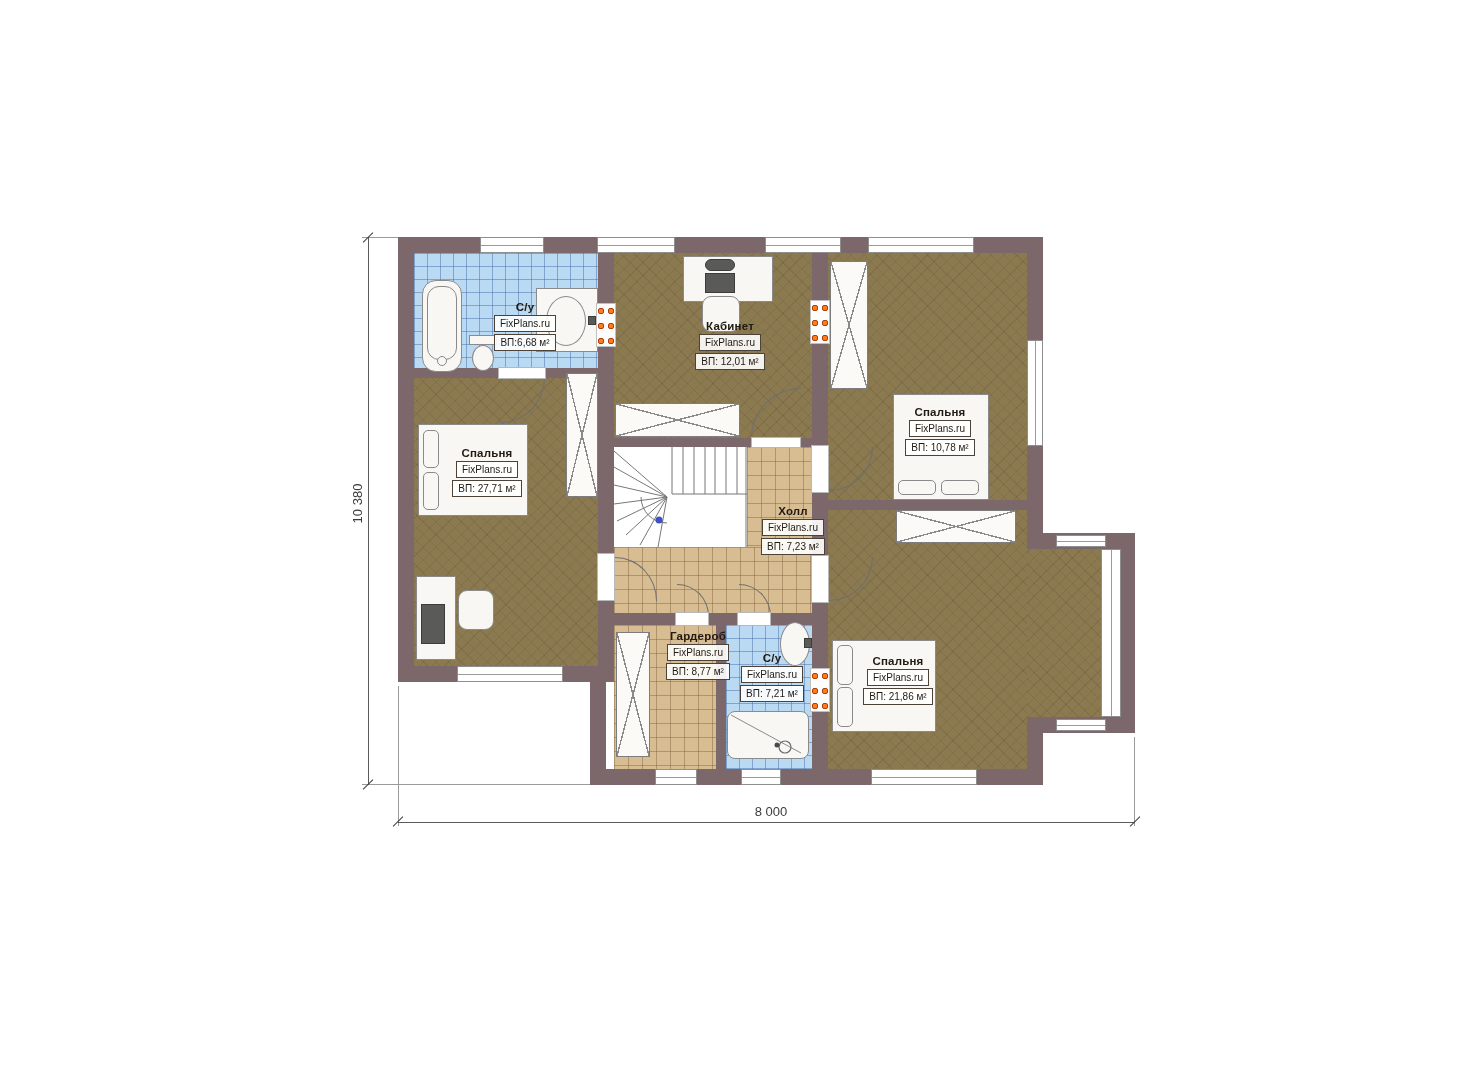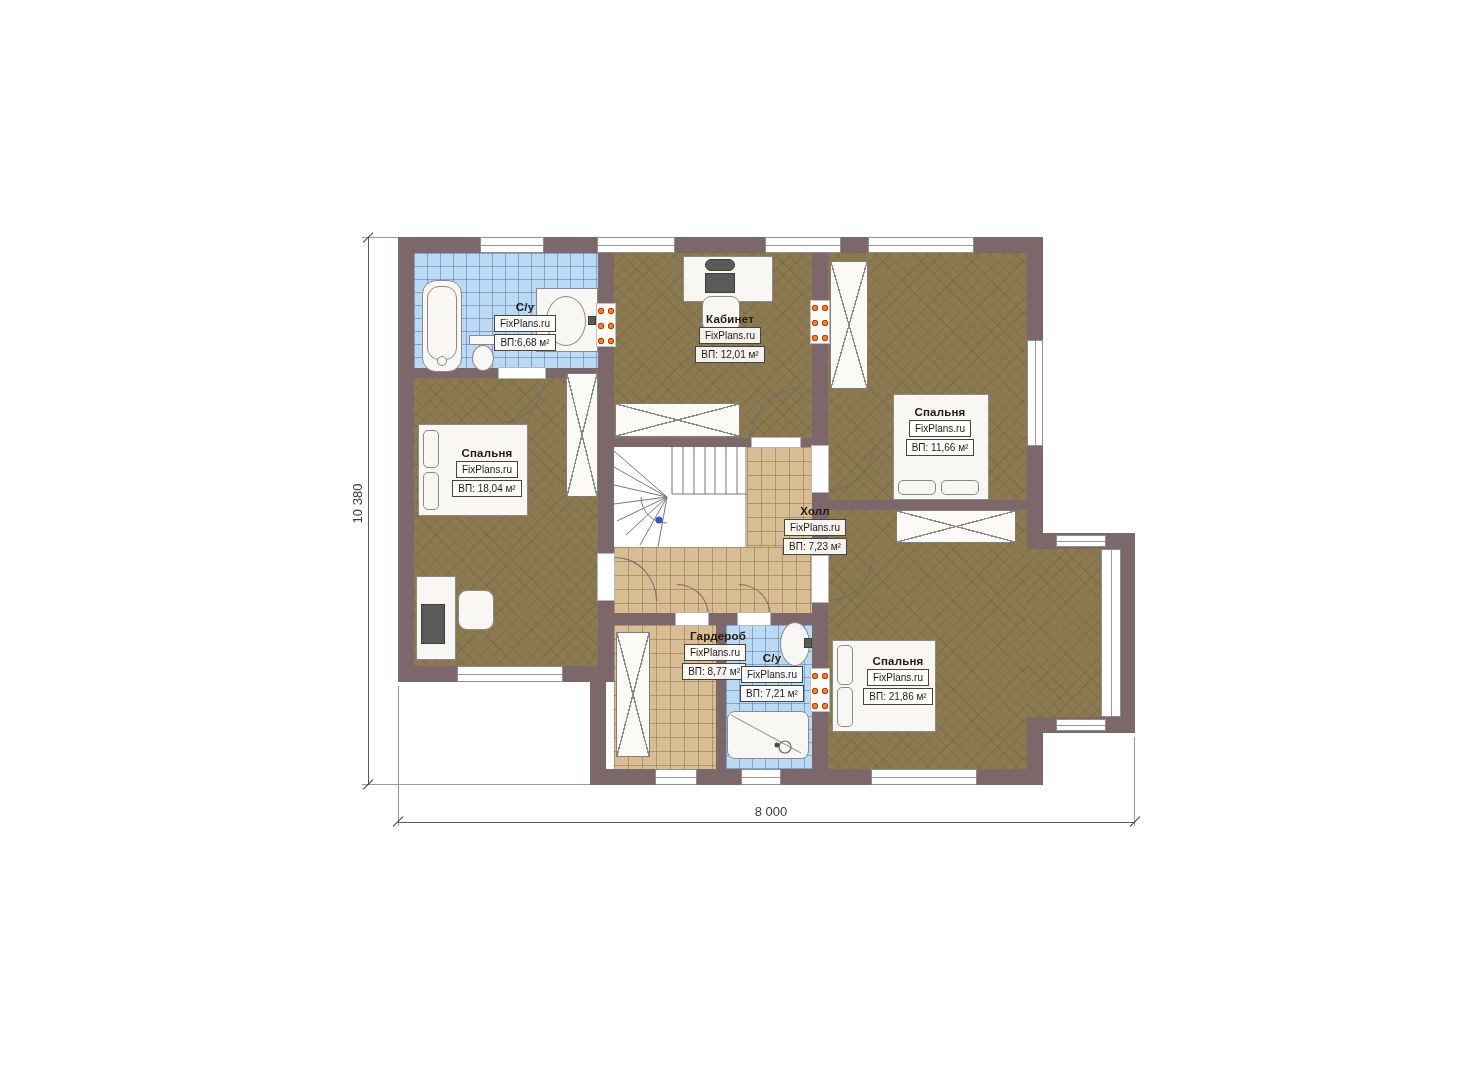--- a/index.html
+++ b/index.html
@@ -210,41 +210,41 @@
       <i></i>
       <i></i>
       <i></i>
   </div>
 
   <div class="rlabel" style="left:487px;top:301px;width:76px;">
     <div class="rname">С/у</div>
     <div class="rbox">FixPlans.ru</div>
     <div class="rbox">ВП:6,68 м²</div>
   </div>
-  <div class="rlabel" style="left:680px;top:313px;width:100px;align-items:center;">
+  <div class="rlabel" style="left:680px;top:320px;width:100px;align-items:center;">
     <div class="rname">Кабинет</div>
     <div class="rbox">FixPlans.ru</div>
     <div class="rbox">ВП: 12,01 м²</div>
   </div>
   <div class="rlabel" style="left:432px;top:447px;width:110px;">
     <div class="rname">Спальня</div>
     <div class="rbox">FixPlans.ru</div>
-    <div class="rbox">ВП: 18,04 м²</div>
+    <div class="rbox">ВП: 27,71 м²</div>
   </div>
   <div class="rlabel" style="left:892px;top:406px;width:96px;">
     <div class="rname">Спальня</div>
     <div class="rbox">FixPlans.ru</div>
-    <div class="rbox">ВП: 11,66 м²</div>
-  </div>
-  <div class="rlabel" style="left:778px;top:505px;width:74px;">
+    <div class="rbox">ВП: 10,78 м²</div>
+  </div>
+  <div class="rlabel" style="left:756px;top:505px;width:74px;">
     <div class="rname">Холл</div>
     <div class="rbox">FixPlans.ru</div>
     <div class="rbox">ВП: 7,23 м²</div>
   </div>
-  <div class="rlabel" style="left:650px;top:630px;width:96px;align-items:flex-end;">
+  <div class="rlabel" style="left:650px;top:630px;width:96px;">
     <div class="rname">Гардероб</div>
     <div class="rbox">FixPlans.ru</div>
     <div class="rbox">ВП: 8,77 м²</div>
   </div>
   <div class="rlabel" style="left:736px;top:652px;width:72px;">
     <div class="rname">С/у</div>
     <div class="rbox">FixPlans.ru</div>
     <div class="rbox">ВП: 7,21 м²</div>
   </div>
   <div class="rlabel" style="left:850px;top:655px;width:96px;">

